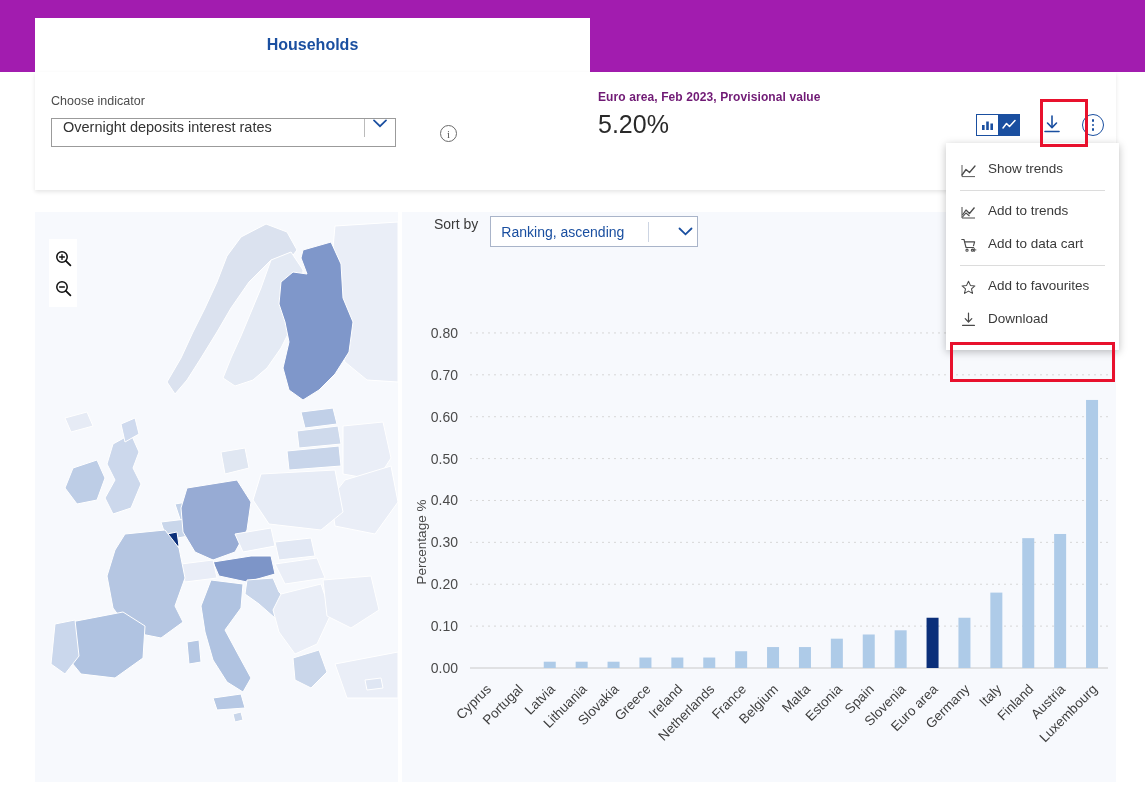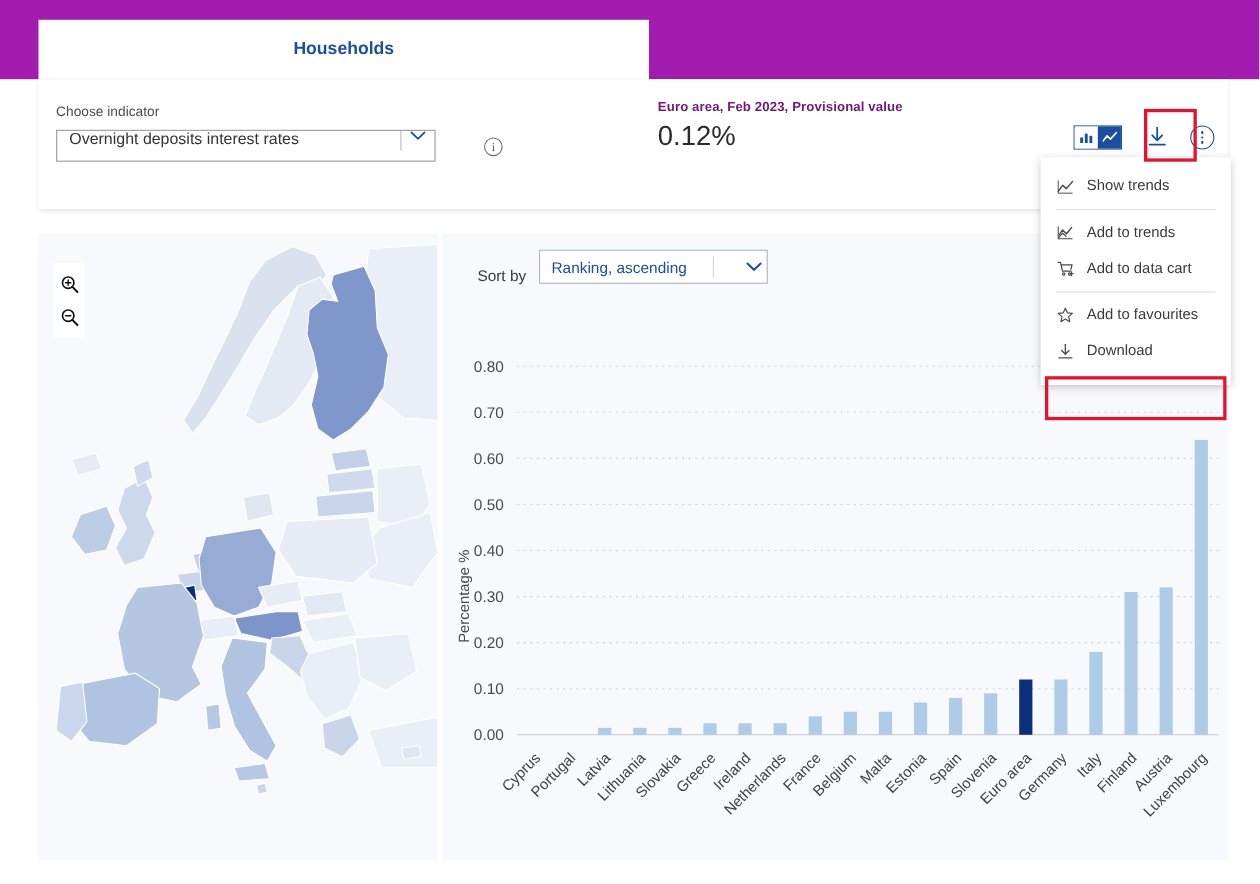--- a/index.html
+++ b/index.html
@@ -120,21 +120,21 @@
   
   .menu {
     position: absolute; left: 946px; top: 143px;
     width: 173px;
     background: #ffffff;
     box-shadow: 0 2px 8px rgba(0,0,0,0.25);
     z-index: 30;
     padding: 10px 0 14px 0;
   }
   .menu-item {
-    display: flex; align-items: center; gap: 11px;
+    display: flex; align-items: flex-end; gap: 11px;
     padding: 8px 14px 8px 14px;
     font-size: 13.5px; color: #3a3a3a;
     cursor: pointer; line-height: 1.25;
   }
   .menu-item .mi-ico {
     width: 17px; flex: 0 0 17px; display: flex; justify-content: center;
     padding-top: 1px;
   }
   .menu-sep { height: 1px; background: #dcdcdc; margin: 4px 14px; }
   .red-box-menu {
@@ -163,22 +163,22 @@
   }
   .map-svg { position: absolute; left: 0; top: 0; width: 363px; height: 570px; }
 
   
   .chart-panel {
     position: absolute; left: 402px; top: 212px;
     width: 714px; height: 570px;
     background: #f7f9fd;
   }
   .sortrow {
-    position: absolute; left: 32px; top: 15px;
-    display: flex; align-items: flex-end; gap: 12px;
+    position: absolute; left: 32px; top: 4px;
+    display: flex; align-items: flex-start; gap: 12px;
   }
   .sort-label { font-size: 14px; color: #3a3a3a; }
   .sort-select {
     width: 208px; height: 31px;
     border: 1px solid #a9b4c9; background: #fff;
     display: flex; align-items: center; cursor: pointer; gap: 24px;
   }
   .sort-select .val {
     flex: 1; padding-left: 10px; font-size: 14px; color: #1a4fa0; white-space: nowrap;
   }
@@ -212,21 +212,21 @@
             <path d="M1 1.4 L7 7.2 L13 1.4" stroke="#1a4fa0" stroke-width="1.7" fill="none" stroke-linecap="round"></path>
           </svg>
       </span>
     </div>
 
     <div class="info-circle">
       <span>i</span>
     </div>
 
     <div class="hdr-meta">Euro area, Feb 2023, Provisional value</div>
-    <div class="hdr-value">0.12%</div>
+    <div class="hdr-value">5.20%</div>
 
     <div class="icon-cluster">
       <div class="seg-toggle">
         <div class="seg seg-off">
           <svg width="13" height="12" viewBox="0 0 13 12">
             <rect x="1" y="6" width="2.6" height="5" fill="#1a4fa0"></rect>
             <rect x="5.2" y="2.5" width="2.6" height="8.5" fill="#1a4fa0"></rect>
             <rect x="9.4" y="4.5" width="2.6" height="6.5" fill="#1a4fa0"></rect>
           </svg>
         </div>

